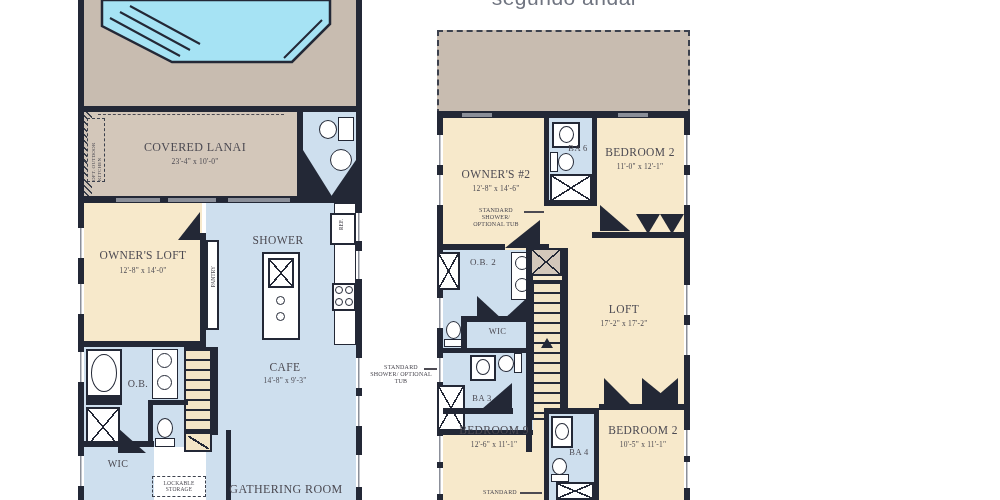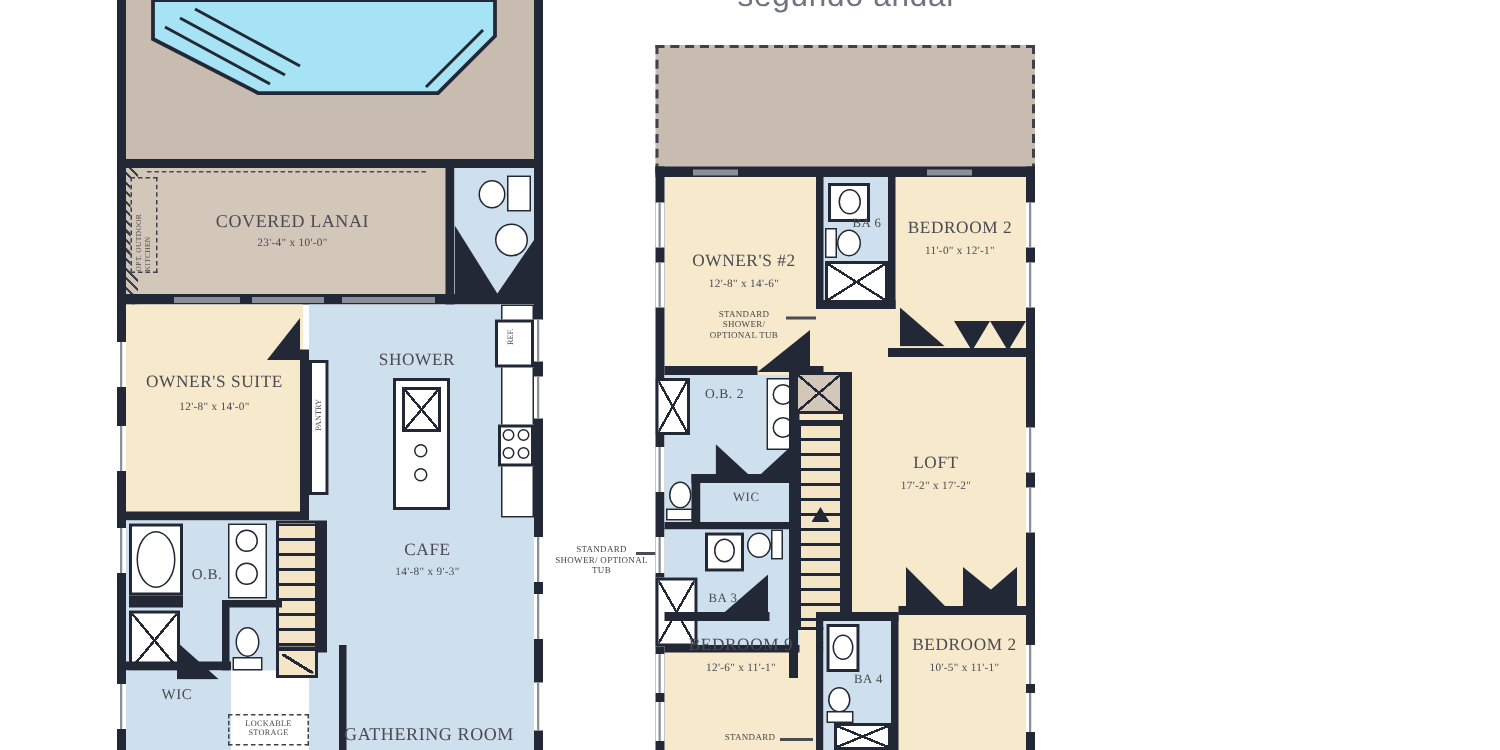--- a/index.html
+++ b/index.html
@@ -68,21 +68,21 @@
   <div class="wedge" style="left:330px;top:160px;width:26px;height:38px;clip-path:polygon(100% 0,100% 100%,0 100%);"></div>
 
   <div class="wall" style="left:78px;top:196px;width:284px;height:7px;"></div>
   <div class="winH" style="left:116px;top:198px;width:44px;height:3.5px;"></div>
   <div class="winH" style="left:168px;top:198px;width:48px;height:3.5px;"></div>
   <div class="winH" style="left:228px;top:198px;width:62px;height:3.5px;"></div>
 
   <div class="room" style="left:84px;top:203px;width:118px;height:140px;background:#f7e9cb;"></div>
   <div class="wall" style="left:200px;top:233px;width:6px;height:110px;"></div>
   <div class="wedge" style="left:178px;top:212px;width:22px;height:28px;clip-path:polygon(100% 0,0 100%,100% 100%);"></div>
-  <div class="lbl big" style="left:84px;top:249px;width:118px;">OWNER'S SUITE</div>
+  <div class="lbl big" style="left:84px;top:249px;width:118px;">OWNER'S LOFT</div>
   <div class="lbl dims" style="left:84px;top:267px;width:118px;">12'-8" x 14'-0"</div>
 
   <div class="room" style="left:206px;top:203px;width:150px;height:297px;background:#cedfee;"></div>
   <div class="lbl big" style="left:226px;top:234px;width:104px;">SHOWER</div>
   <div class="fix" style="left:206px;top:240px;width:13px;height:90px;border-width:2px;">
     <span class="vtext" style="position:absolute;left:1.5px;top:24px;font-size:5.5px;color:#4c4a52;">PANTRY</span>
   </div>
   <div class="fix" style="left:262px;top:252px;width:38px;height:88px;border-width:2px;"></div>
   <div class="xbox" style="left:268px;top:258px;width:26px;height:30px;"></div>
   <div class="fix oval" style="left:276px;top:296px;width:9px;height:9px;"></div>

